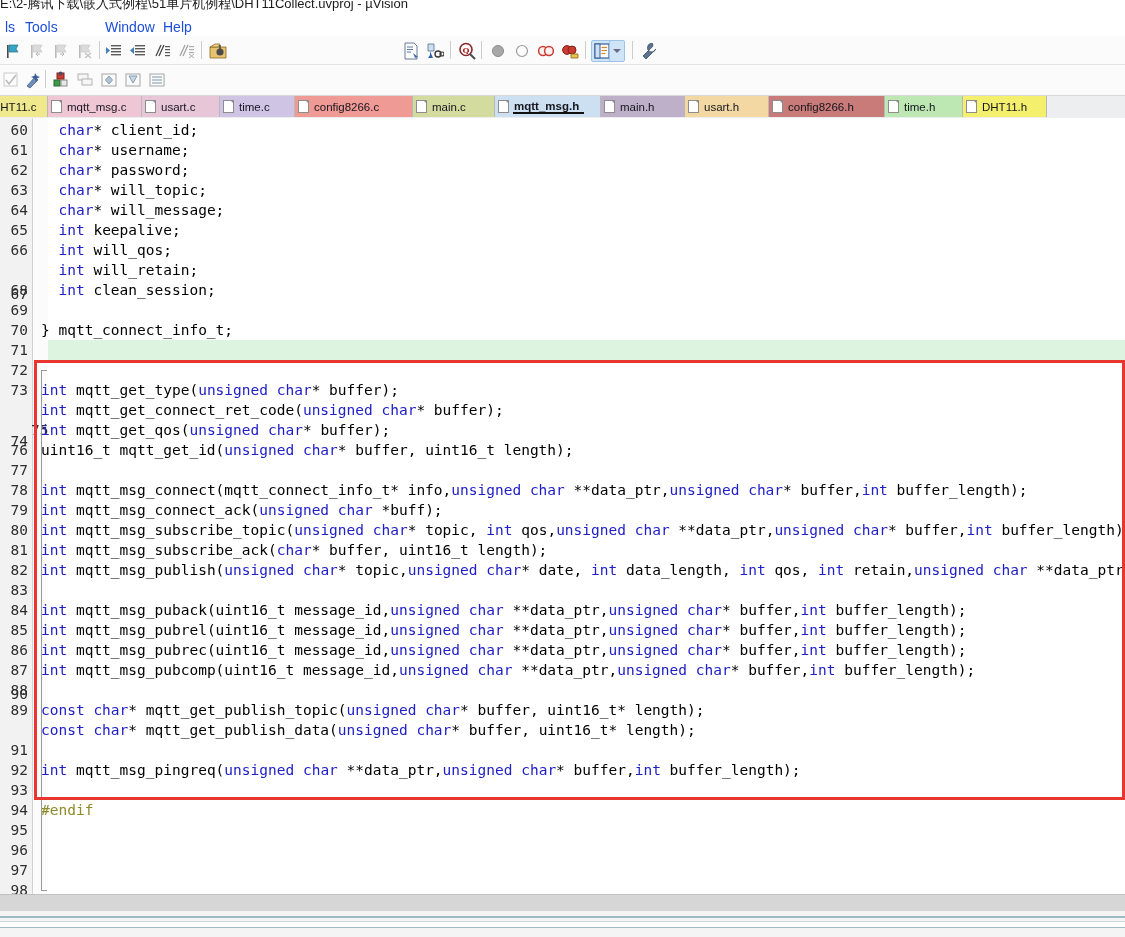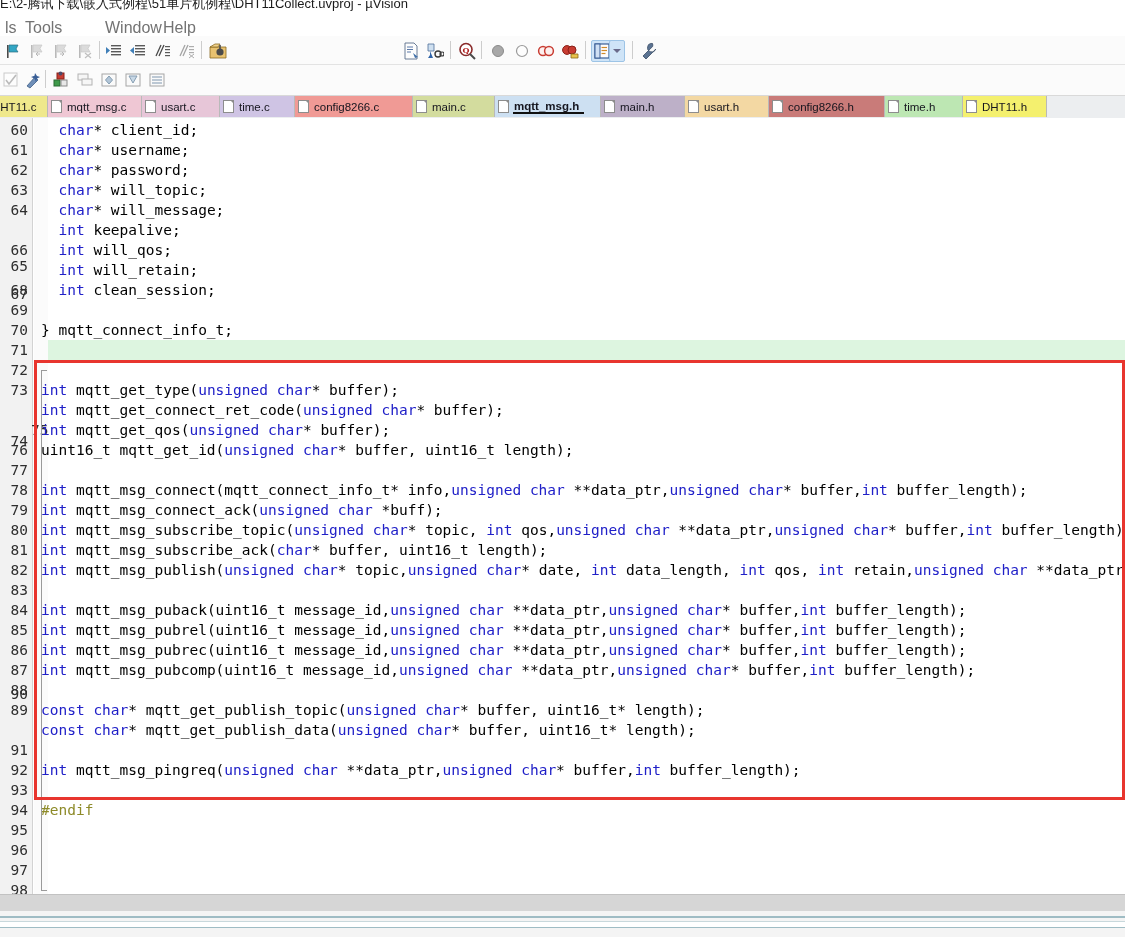--- a/index.html
+++ b/index.html
@@ -22,21 +22,21 @@
     font-size:13px; color:#1b1b1b; white-space:nowrap;
     font-family:"Liberation Sans", sans-serif;
   }
 
   
   .menubar {
     position:absolute; left:0; top:15px; width:1125px; height:21px;
     background:#ffffff;
   }
   .menubar .mi {
-    position:absolute; top:3px; font-size:16px; color:#737373;
+    position:absolute; top:3px; font-size:14px; color:#1d4ed8;
     white-space:nowrap; cursor:default; padding:1px 3px;
   }
 
   
   .toolbar {
     position:absolute; left:0; width:1125px; background:#fbfbfb;
     border-bottom:1px solid #e3e3e3;
   }
   #tb1 { top:36px; height:29px; }
   #tb2 { top:65px; height:31px; border-bottom:1px solid #d9d9d9; }
@@ -457,21 +457,21 @@
         <div class="ln" style="top: 2px;">60</div>
         <div class="code" style="top: 2px;"><span>  </span><span class="kw">char</span><span>* client_id;</span></div>
         <div class="ln" style="top: 22px;">61</div>
         <div class="code" style="top: 22px;"><span>  </span><span class="kw">char</span><span>* username;</span></div>
         <div class="ln" style="top: 42px;">62</div>
         <div class="code" style="top: 42px;"><span>  </span><span class="kw">char</span><span>* password;</span></div>
         <div class="ln" style="top: 62px;">63</div>
         <div class="code" style="top: 62px;"><span>  </span><span class="kw">char</span><span>* will_topic;</span></div>
         <div class="ln" style="top: 82px;">64</div>
         <div class="code" style="top: 82px;"><span>  </span><span class="kw">char</span><span>* will_message;</span></div>
-        <div class="ln" style="top: 102px; margin-top: 36px;">65</div>
+        <div class="ln" style="top: 102px;">65</div>
         <div class="code" style="top: 102px;"><span>  </span><span class="kw">int</span><span> keepalive;</span></div>
         <div class="ln" style="top: 122px;">66</div>
         <div class="code" style="top: 122px;"><span>  </span><span class="kw">int</span><span> will_qos;</span></div>
         <div class="ln" style="top: 142px; margin-top: 24px;">67</div>
         <div class="code" style="top: 142px;"><span>  </span><span class="kw">int</span><span> will_retain;</span></div>
         <div class="ln" style="top: 162px;">68</div>
         <div class="code" style="top: 162px;"><span>  </span><span class="kw">int</span><span> clean_session;</span></div>
         <div class="ln" style="top: 182px;">69</div>
         <div class="code" style="top: 182px;"></div>
         <div class="ln" style="top: 202px;">70</div>

